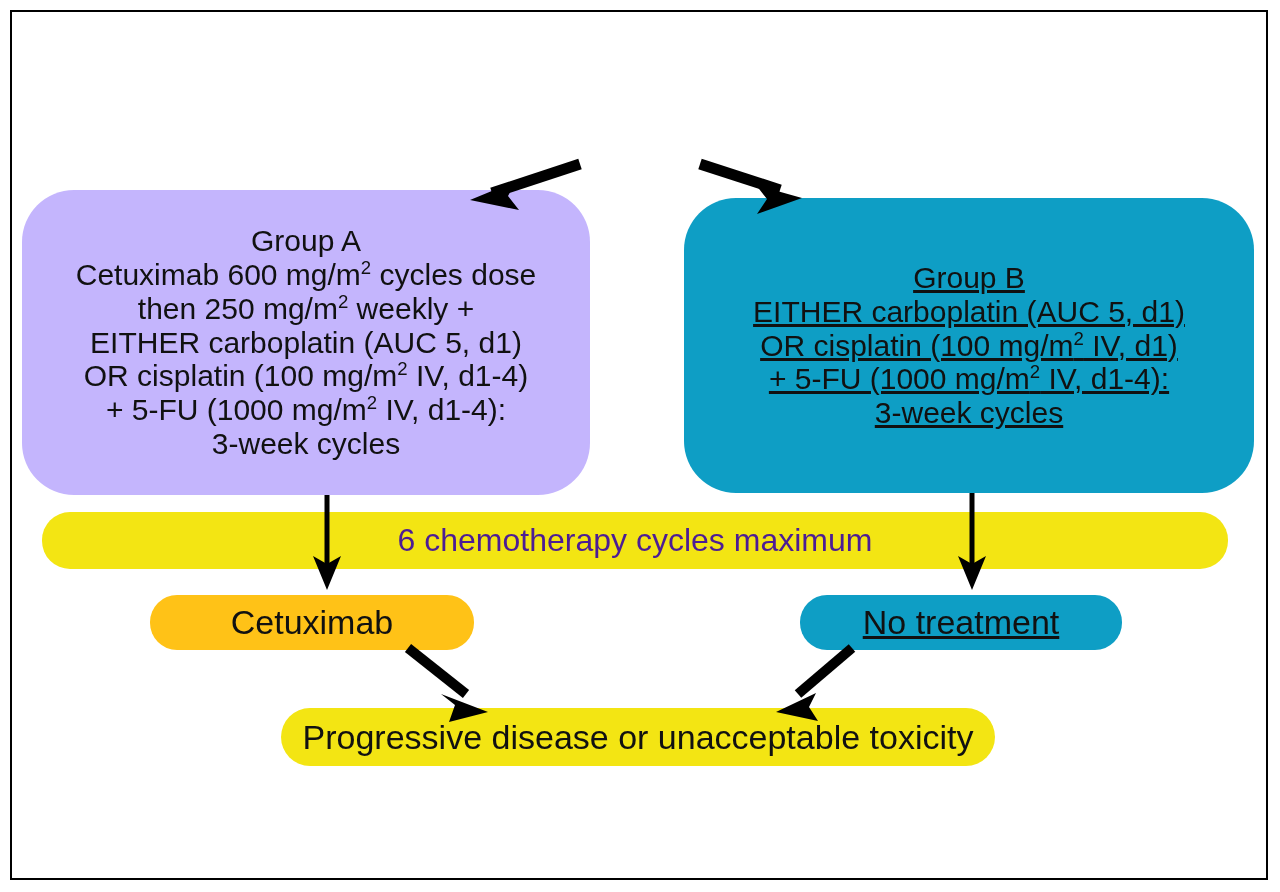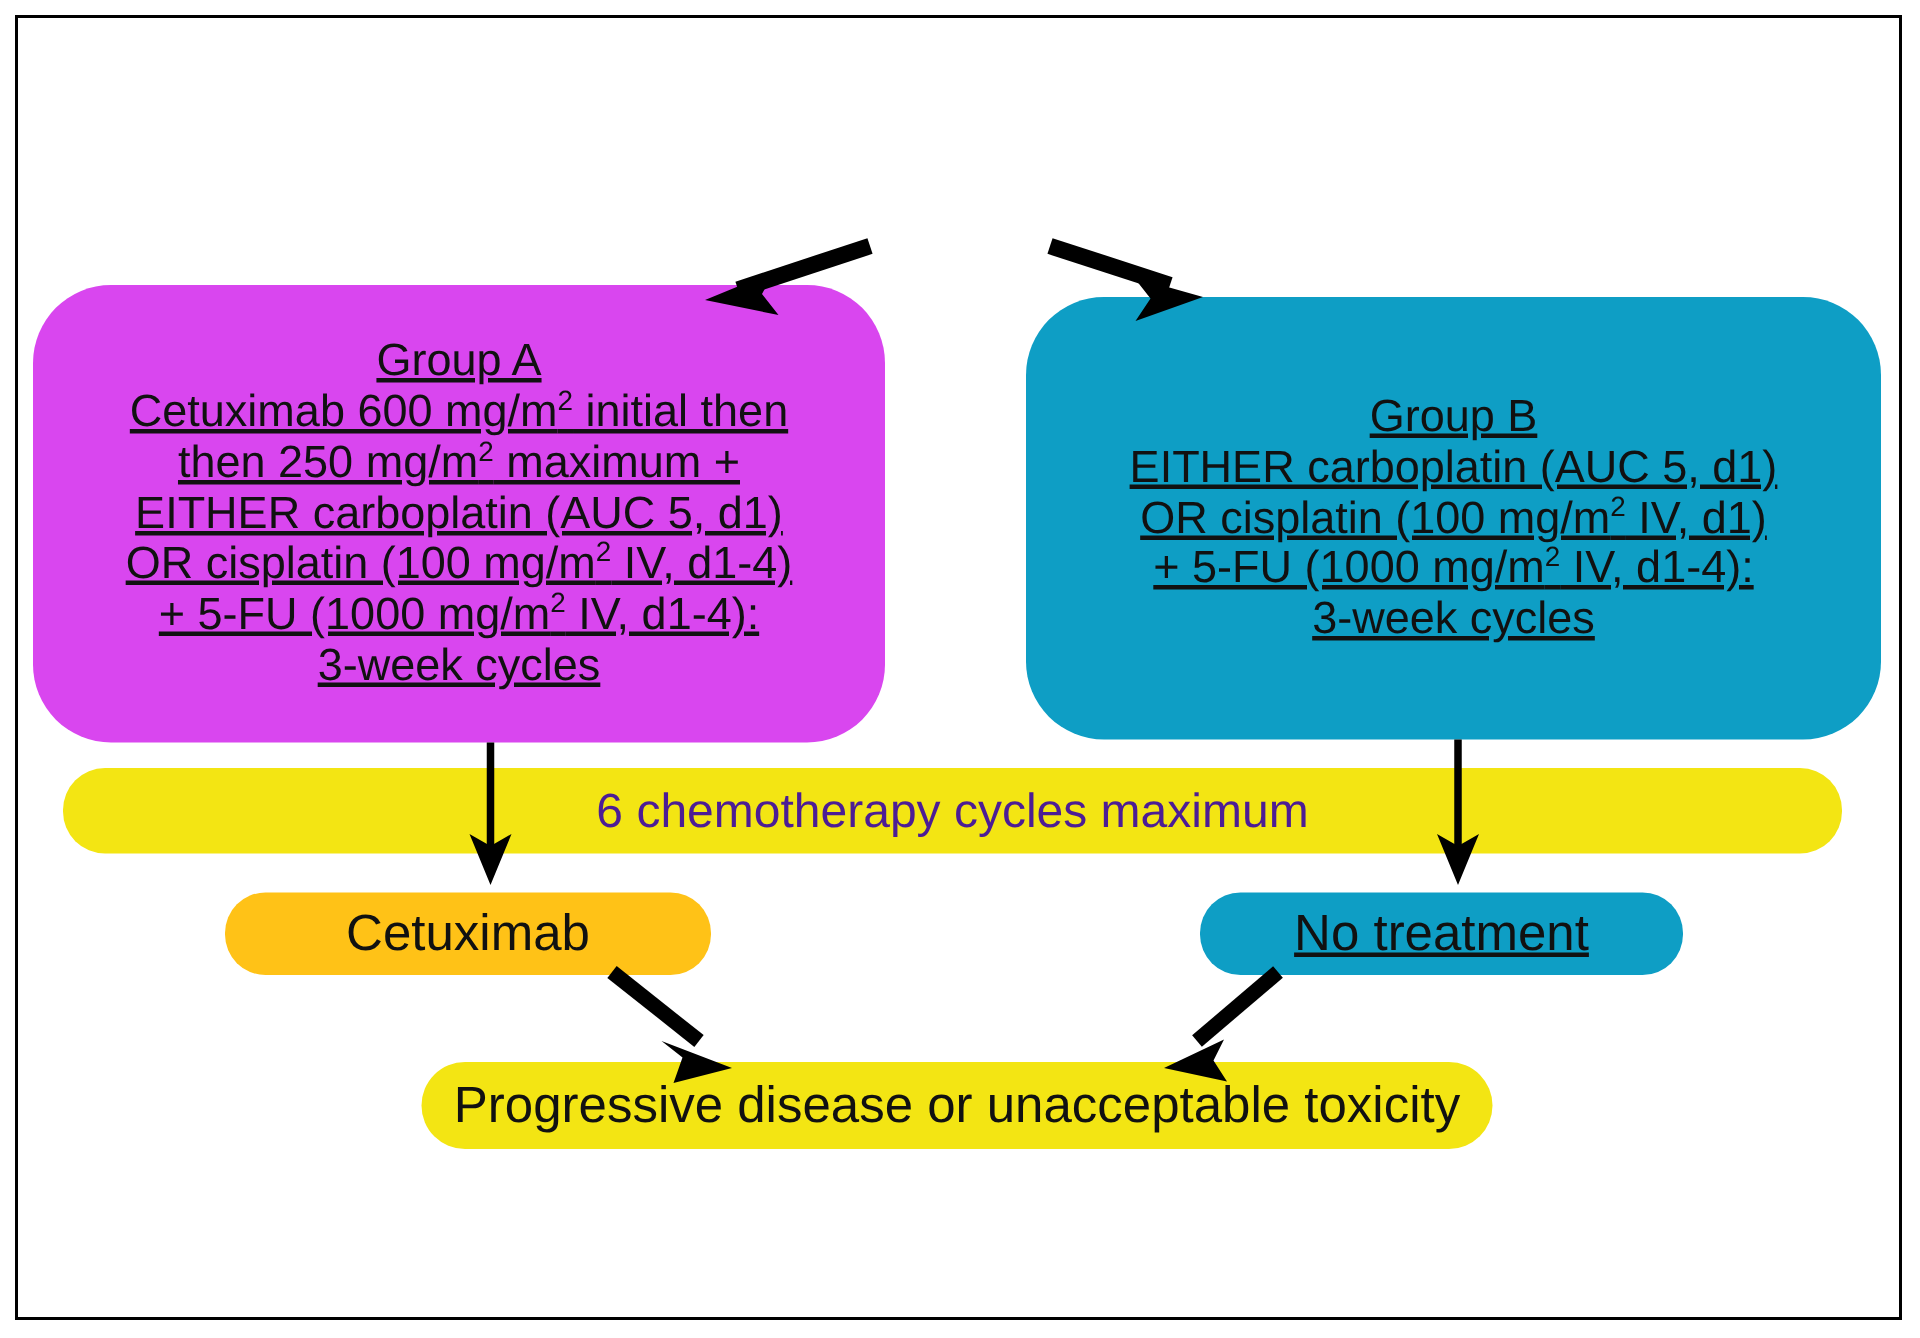--- a/index.html
+++ b/index.html
@@ -101,25 +101,25 @@
     pointer-events: none;
   }
 </style>
 </head>
 <body>
 
 <div id="canvas">
   <div id="frame" style="border-color: rgb(0, 0, 0);"></div>
 
 
-  <div class="node orange" id="node-group-a" style="background: #d946ef; color: rgb(17, 17, 17); text-decoration: underline;">
+  <div class="node orange" id="node-group-a" style="background: #c4b5fd; color: rgb(17, 17, 17);">
     <div class="lines">
       <span class="line"><span>Group A</span></span>
-      <span class="line"><span>Cetuximab 600 mg/m</span><sup>2</sup><span> initial then</span></span>
-      <span class="line"><span>then 250 mg/m</span><sup>2</sup><span> maximum +</span></span>
+      <span class="line"><span>Cetuximab 600 mg/m</span><sup>2</sup><span> cycles dose</span></span>
+      <span class="line"><span>then 250 mg/m</span><sup>2</sup><span> weekly +</span></span>
       <span class="line"><span>EITHER carboplatin (AUC 5, d1)</span></span>
       <span class="line"><span>OR cisplatin (100 mg/m</span><sup>2</sup><span> IV, d1-4)</span></span>
       <span class="line"><span>+ 5-FU (1000 mg/m</span><sup>2</sup><span> IV, d1-4):</span></span>
       <span class="line"><span>3-week cycles</span></span>
     </div>
   </div>
 
   <div class="node blue" id="node-group-b" style="background: rgb(14, 158, 197); color: rgb(17, 17, 17);">
     <div class="lines">
       <span class="line"><span>Group B</span></span>

